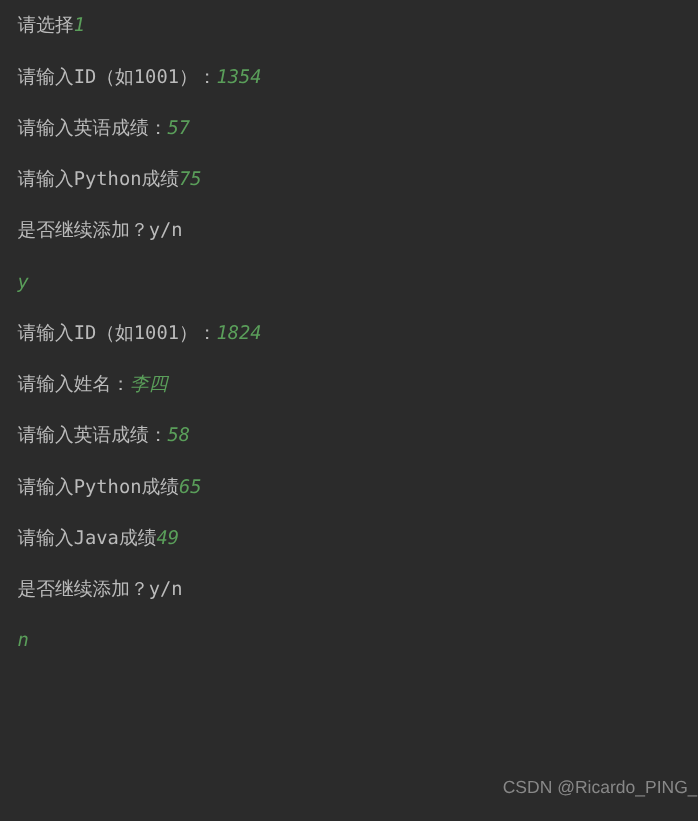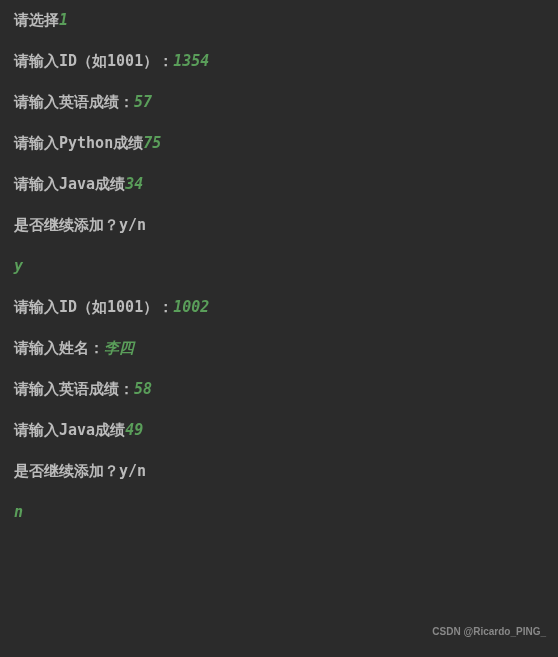--- a/index.html
+++ b/index.html
@@ -1,19 +1,18 @@
 <!DOCTYPE html>
 <html><head>
   <meta charset="utf-8">
   <style>
     * {
       margin: 0;
       padding: 0;
       box-sizing: border-box;
-      font-weight: bold;
     }
     body {
       background-color: #2b2b2b;
       width: 558px;
       height: 657px;
       font-family: "Consolas", "Monaco", monospace;
       font-size: 15px;
       padding: 10px 14px;
       position: relative;
       overflow: hidden;
@@ -29,59 +28,59 @@
       color: #5a9e5a;
       font-style: italic;
     }
     .response {
       color: #5a9e5a;
       font-style: italic;
     }
     .watermark {
       position: absolute;
       bottom: 20px;
-      right: 12px;
+      right: 0;
       color: #888888;
-      font-size: 10px;
+      font-size: 14px;
       font-family: sans-serif;
     }
   </style>
 </head>
 <body>
 
 <div>
   <div class="line">
     <span class="prompt">请选择</span><span class="input-val">1</span>
   </div>
   <div class="line">
     <span class="prompt">请输入ID（如1001）：</span><span class="input-val">1354</span>
   </div>
   <div class="line">
     <span class="prompt">请输入英语成绩：</span><span class="input-val">57</span>
   </div>
   <div class="line">
     <span class="prompt">请输入Python成绩</span><span class="input-val">75</span>
   </div>
   <div class="line">
-    <span class="prompt">请输入Java成绩</span><span class="input-val">34</span>
-  </div>
-  <div class="line">
     <span class="prompt">是否继续添加？y/n</span>
   </div>
   <div class="line">
     <span class="response">y</span>
   </div>
   <div class="line">
-    <span class="prompt">请输入ID（如1001）：</span><span class="input-val">1002</span>
+    <span class="prompt">请输入ID（如1001）：</span><span class="input-val">1824</span>
   </div>
   <div class="line">
     <span class="prompt">请输入姓名：</span><span class="input-val">李四</span>
   </div>
   <div class="line">
     <span class="prompt">请输入英语成绩：</span><span class="input-val">58</span>
+  </div>
+  <div class="line">
+    <span class="prompt">请输入Python成绩</span><span class="input-val">65</span>
   </div>
   <div class="line">
     <span class="prompt">请输入Java成绩</span><span class="input-val">49</span>
   </div>
   <div class="line">
     <span class="prompt">是否继续添加？y/n</span>
   </div>
   <div class="line">
     <span class="response">n</span>
   </div>

